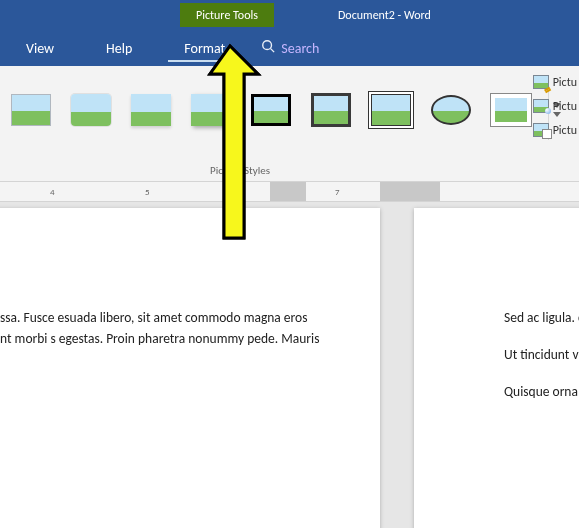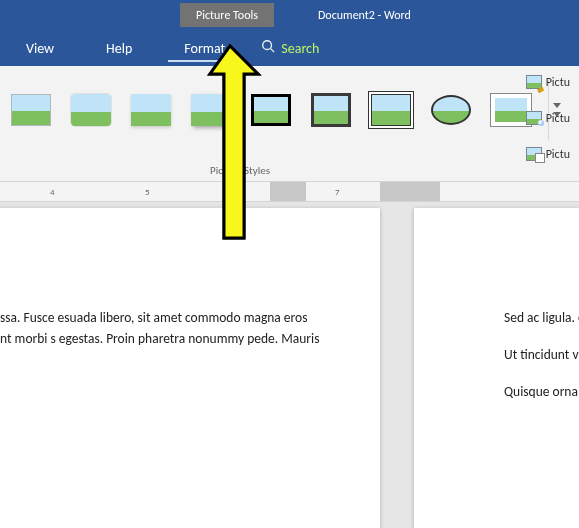--- a/index.html
+++ b/index.html
@@ -1,49 +1,49 @@
 <!DOCTYPE html>
 <html><head>
 <meta charset="utf-8">
 <style>
   * { margin:0; padding:0; box-sizing:border-box; font-family:"Segoe UI","Calibri",sans-serif; }
   body { width:579px; height:528px; overflow:hidden; background:#fff; position:relative; }
 
   
   .titlebar { height:30px; background:#2b579a; display:flex; align-items:center; color:#fff; font-size:12px; }
-  .tool-tab { margin-left:180px; background:#737373; padding:5px 16px; font-size:12px; color:#fff; }
-  .doc-title { margin-left:44px; color:#fff; font-size:12px; }
+  .tool-tab { margin-left:180px; background:#4d7c0f; padding:5px 16px; font-size:12px; color:#fff; }
+  .doc-title { margin-left:64px; color:#fff; font-size:12px; }
 
   
   .menubar { height:36px; background:#2b579a; display:flex; align-items:center; color:#fff; font-size:14px; padding-left:0; }
   .menubar .tab { padding:0 26px; height:36px; display:flex; align-items:center; cursor:pointer; position:relative; }
   .menubar .tab.active::after { content:""; position:absolute; left:10px; right:10px; bottom:4px; height:2px; background:#c9ddf0; }
   .search-wrap { display:flex; align-items:center; gap:6px; margin-left:10px; }
   .search-icon { font-size:14px; }
-  .search-label { font-size:14px; color:#bef264; }
+  .search-label { font-size:14px; color:#c4b5fd; }
 
   
   .ribbon { height:116px; background:#f3f3f3; border-bottom:1px solid #d4d4d4; position:relative; }
   .styles-row { display:flex; align-items:center; height:82px; padding:6px 8px 0 8px; gap:14px; }
   .pic-style { width:46px; height:40px; border:1px solid transparent; display:flex; align-items:center; justify-content:center; cursor:pointer; position:relative; }
   .thumb { width:40px; height:32px; background:linear-gradient(to bottom,#bfe3f7 0 55%,#7ec05f 55% 100%); border:1px solid #9aa8b5; position:relative; }
   .thumb.plain { border:1px solid #b0b7bf; }
   .thumb.soft { border:none; border-radius:4px; box-shadow:0 0 0 1px rgba(0,0,0,0.08); }
   .thumb.reflect { border:none; box-shadow:0 2px 3px rgba(0,0,0,0.15); }
   .thumb.shadow { border:none; box-shadow:2px 2px 4px rgba(0,0,0,0.3); }
   .thumb.heavy1 { border:3px solid #000; }
   .thumb.heavy2 { border:3px solid #3a3a3a; width:40px; height:34px; }
   .thumb.double { border:1px solid #333; box-shadow:0 0 0 2px #fff,0 0 0 3px #333; }
   .thumb.oval { border-radius:50%; border:2px solid #333; width:40px; height:30px; }
   .thumb.thick-white { border:4px solid #fff; box-shadow:0 0 0 1px #888; }
   .style-more { width:16px; height:60px; border-left:1px solid #d8d8d8; display:flex; flex-direction:column; align-items:center; justify-content:center; gap:4px; cursor:pointer; }
   .caret-down { width:0; height:0; border-left:4px solid transparent; border-right:4px solid transparent; border-top:5px solid #666; }
   .group-label { position:absolute; left:210px; bottom:4px; font-size:11px; color:#666; }
 
-  .side-cmds { position:absolute; right:0; top:6px; display:flex; flex-direction:column; gap:16px; padding-right:9px; }
+  .side-cmds { position:absolute; right:0; top:6px; display:flex; flex-direction:column; gap:4px; padding-right:2px; }
   .side-cmd { display:flex; align-items:center; gap:4px; font-size:12px; color:#333; cursor:pointer; height:20px; }
   .mini-ico { width:16px; height:14px; background:linear-gradient(to bottom,#bfe3f7 0 55%,#7ec05f 55% 100%); border:1px solid #7a8793; position:relative; }
   .mini-ico.bord::after { content:""; position:absolute; right:-3px; bottom:-3px; width:6px; height:1.5px; background:#d89a00; box-shadow:0 -2px 0 #d89a00; transform:rotate(-30deg); }
   .mini-ico.fx::after { content:""; position:absolute; right:-3px; bottom:-2px; width:6px; height:6px; border-radius:50%; background:radial-gradient(circle at 30% 30%,#fff,#6aa7e8); }
   .mini-ico.lay::after { content:""; position:absolute; right:-4px; bottom:-3px; width:8px; height:8px; background:#fff; border:1px solid #888; }
 
   
   .ruler { height:20px; background:#fff; border-bottom:1px solid #d4d4d4; position:relative; overflow:hidden; }
   .ruler-track { position:absolute; left:0; right:0; top:0; height:20px; background:repeating-linear-gradient(to right,#f4f4f4 0 8px,#f4f4f4 8px 16px); }
   .ruler-ticks { position:absolute; left:0; top:0; height:20px; font-size:9px; color:#666; }

